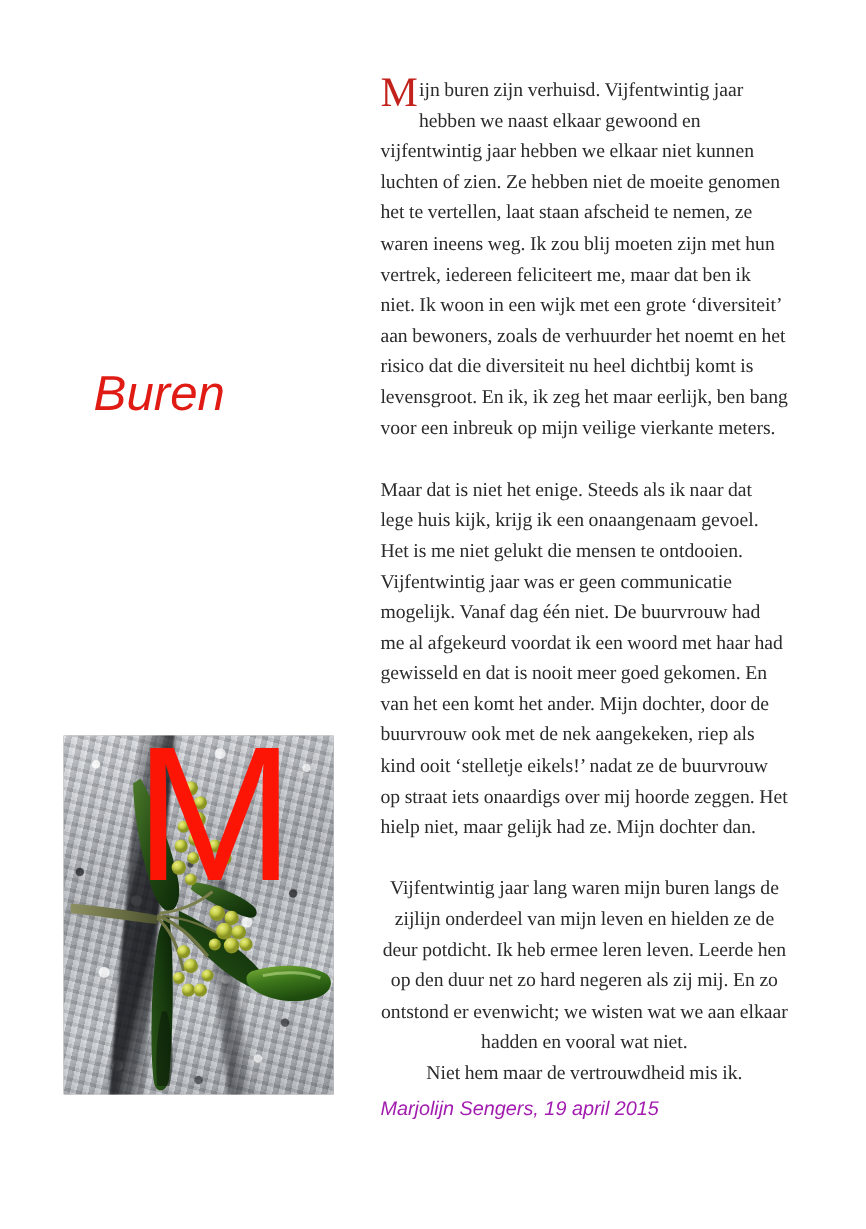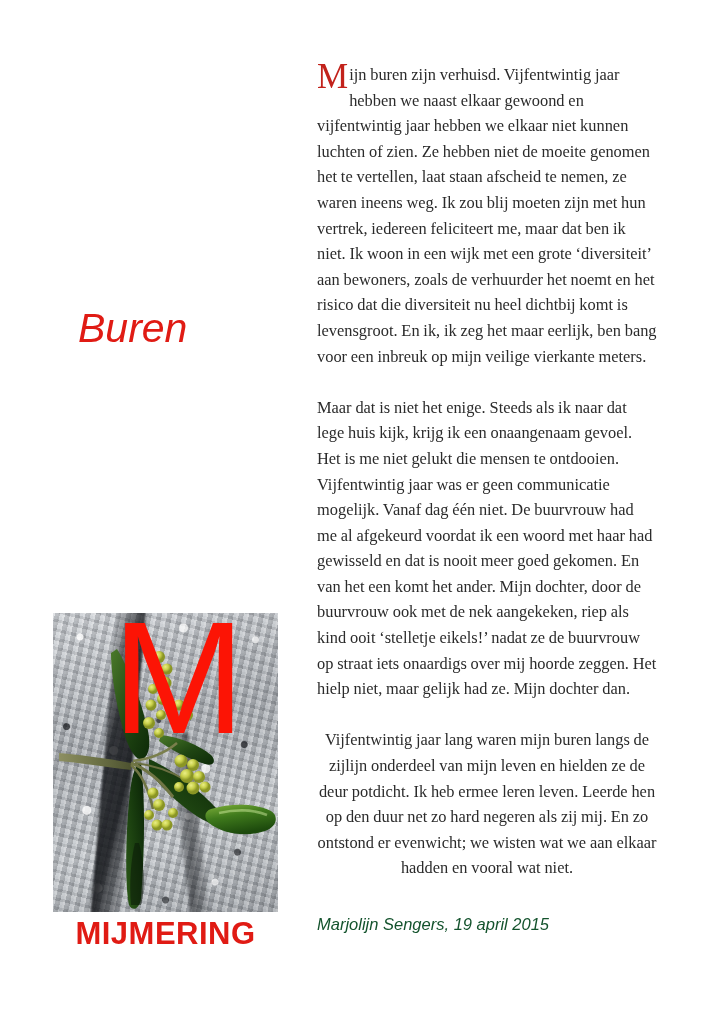--- a/index.html
+++ b/index.html
@@ -178,21 +178,21 @@
   }
 
   .byline {
     position: absolute;
     left: 317px;
     top: 915px;
     font-family: "Liberation Sans", sans-serif;
     font-style: italic;
     font-size: 16.5px;
     line-height: 1.2;
-    color: #14532d;
+    color: #a21caf;
     white-space: nowrap;
   }
 </style>
 </head>
 <body>
 
 <div class="page">
 
   <div class="left-col">
 
@@ -282,29 +282,29 @@
 
         <path d="M158 196 C178 190 202 190 218 198 C226 203 224 214 212 218 C192 225 168 220 156 210 C150 204 152 198 158 196 Z" fill="url(#oliveG)"></path>
         <path d="M166 200 C184 196 202 197 214 202" stroke="rgba(220,245,170,0.45)" stroke-width="2.5" fill="none"></path>
 
         <path d="M86 230 C92 252 92 276 88 292 L78 292 C76 270 78 246 82 230 Z" fill="rgba(10,24,8,0.55)"></path>
       </svg>
     </div>
 
     <div class="photo-letter">M</div>
 
-    <div class="photo-caption">MIJMERING</div>
   </div>
 
   <div class="text-col">
 
     <p class="body-par"><span class="dropcap">M</span><span>ijn buren zijn verhuisd. Vijfentwintig jaar hebben we naast elkaar gewoond en vijfentwintig jaar hebben we elkaar niet kunnen luchten of zien. Ze hebben niet de moeite genomen het te vertellen, laat staan afscheid te nemen, ze waren ineens weg. Ik zou blij moeten zijn met hun vertrek, iedereen feliciteert me, maar dat ben ik niet. Ik woon in een wijk met een grote ‘diversiteit’ aan bewoners, zoals de verhuurder het noemt en het risico dat die diversiteit nu heel dichtbij komt is levensgroot. En ik, ik zeg het maar eerlijk, ben bang voor een inbreuk op mijn veilige vierkante meters.</span></p>
 
     <p class="body-par">Maar dat is niet het enige. Steeds als ik naar dat lege huis kijk, krijg ik een onaangenaam gevoel. Het is me niet gelukt die mensen te ontdooien. Vijfentwintig jaar was er geen communicatie mogelijk. Vanaf dag één niet. De buurvrouw had me al afgekeurd voordat ik een woord met haar had gewisseld en dat is nooit meer goed gekomen. En van het een komt het ander. Mijn dochter, door de buurvrouw ook met de nek aangekeken, riep als kind ooit ‘stelletje eikels!’ nadat ze de buurvrouw op straat iets onaardigs over mij hoorde zeggen. Het hielp niet, maar gelijk had ze. Mijn dochter dan.</p>
 
     <p class="body-par tight">Vijfentwintig jaar lang waren mijn buren langs de zijlijn onderdeel van mijn leven en hielden ze de deur potdicht. Ik heb ermee leren leven. Leerde hen op den duur net zo hard negeren als zij mij. En zo ontstond er evenwicht; we wisten wat we aan elkaar hadden en vooral wat niet.</p>
 
 
+    <p class="body-par tight">Niet hem maar de vertrouwdheid mis ik.</p>
   </div>
 
   <div class="byline">Marjolijn Sengers, 19 april 2015</div>
 
 </div>
 
 </body></html>

